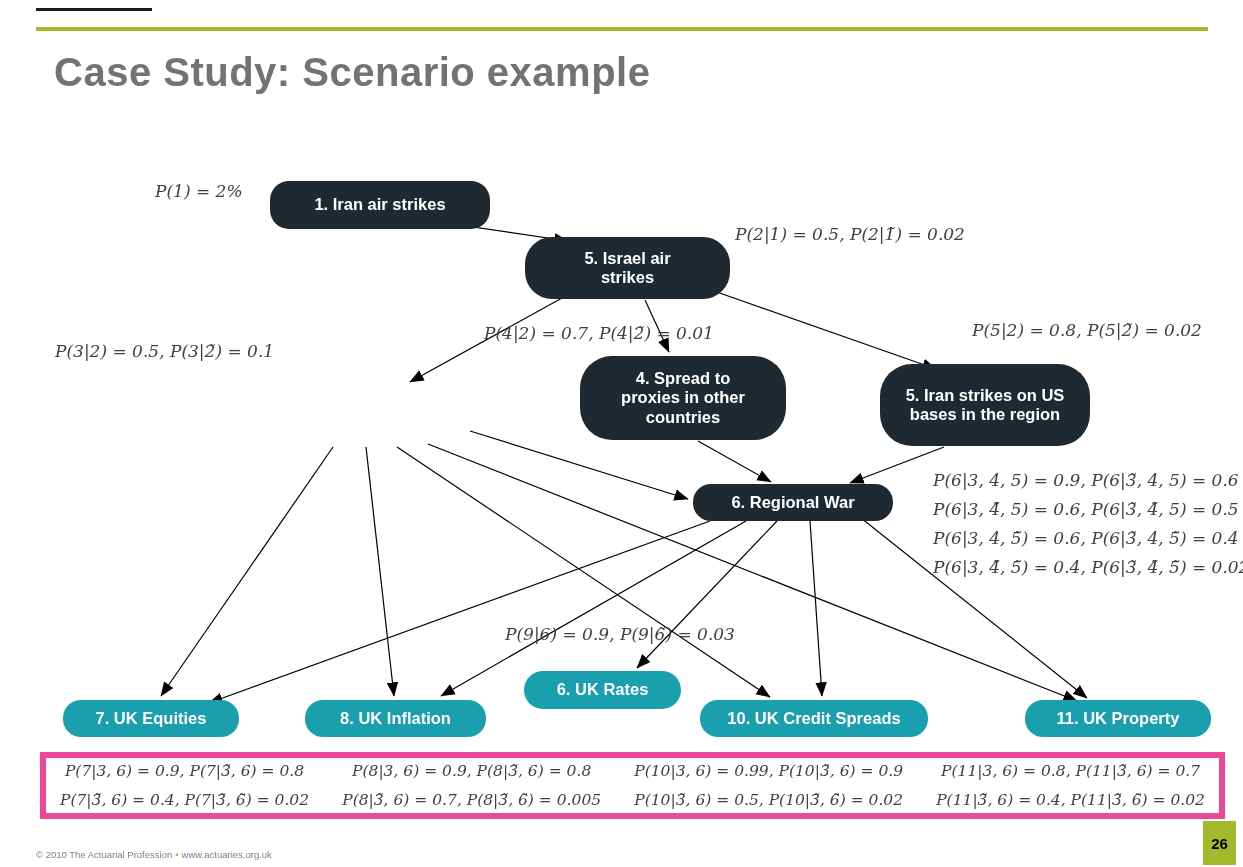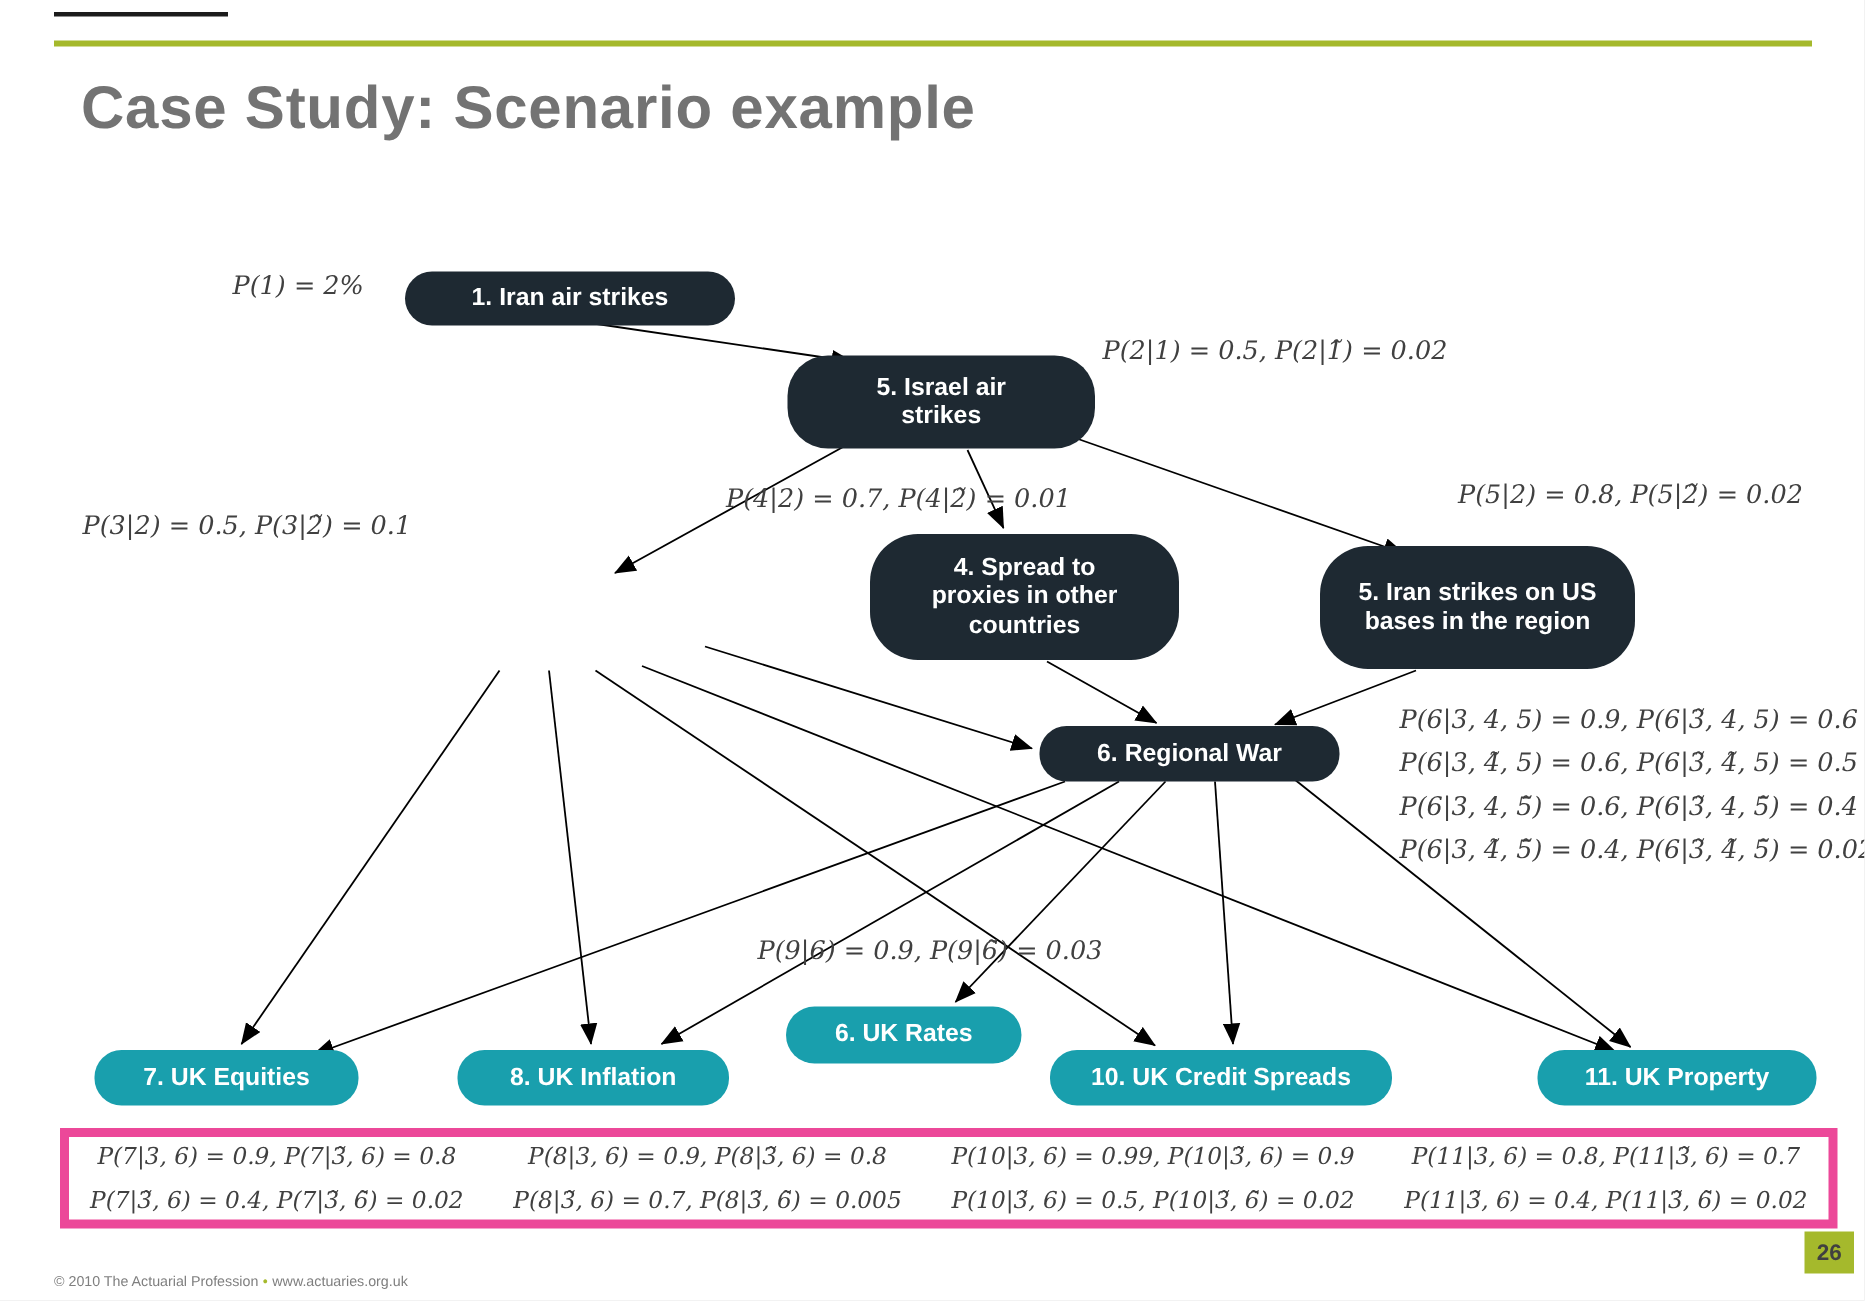--- a/index.html
+++ b/index.html
@@ -31,22 +31,22 @@
   .prob-line { font-size:17px; white-space:nowrap; margin-bottom:9px; }
   .prob-box {
     position:absolute; left:40px; top:752px; width:1185px; height:67px;
     border:6px solid #ec4899; box-sizing:border-box;
     display:flex; justify-content:space-between; align-items:center; padding:0 14px;
   }
   .prob-col { font-size:15.5px; line-height:29px; text-align:center; white-space:nowrap; }
   .footer { position:absolute; left:36px; top:849px; font-size:9.5px; color:#7f7f7f; }
   .footer .green { color:#a5b92c; margin:0 3px; }
   .pagenum {
-    position:absolute; left:1203px; top:821px; width:33px; height:28px;
-    background:#a5b92c; color:#404040; font-weight:bold; font-size:15px;
+    position:absolute; left:1203px; top:821px; width:33px; height:44px;
+    background:#a5b92c; color:#000000; font-weight:bold; font-size:15px;
     display:flex; align-items:center; justify-content:center;
   }
 </style>
 </head>
 <body>
 
 <div class="slide">
 
   <div class="rule-dark"></div>
   <div class="rule-green"></div>
@@ -72,21 +72,21 @@
       <line x1="397" y1="447" x2="770" y2="697" marker-end="url(#arrow)"></line>
       <line x1="428" y1="444" x2="1077" y2="701" marker-end="url(#arrow)"></line>
       <line x1="710" y1="521" x2="209" y2="703" marker-end="url(#arrow)"></line>
       <line x1="746" y1="521" x2="441" y2="696" marker-end="url(#arrow)"></line>
       <line x1="777" y1="521" x2="637" y2="668" marker-end="url(#arrow)"></line>
       <line x1="810" y1="521" x2="822" y2="696" marker-end="url(#arrow)"></line>
       <line x1="861" y1="518" x2="1087" y2="698" marker-end="url(#arrow)"></line>
     </g>
   </svg>
 
-  <div class="node dark nowrap" style="left:270px;top:181px;width:220px;height:36px;border-radius:19px">
+  <div class="node dark nowrap" style="left:270px;top:181px;width:220px;height:48px;border-radius:19px">
     <span>1. Iran air strikes</span>
   </div>
   <div class="node dark" style="left:525px;top:237px;width:205px;height:62px;border-radius:27px;padding:0 45px">
     <span>5. Israel air strikes</span>
   </div>
   <div class="node dark" style="left:580px;top:356px;width:206px;height:84px;border-radius:32px;padding:0 26px">
     <span>4. Spread to proxies in other countries</span>
   </div>
   <div class="node dark" style="left:880px;top:364px;width:210px;height:82px;border-radius:32px;padding:0 24px">
     <span>5. Iran strikes on US bases in the region</span>

